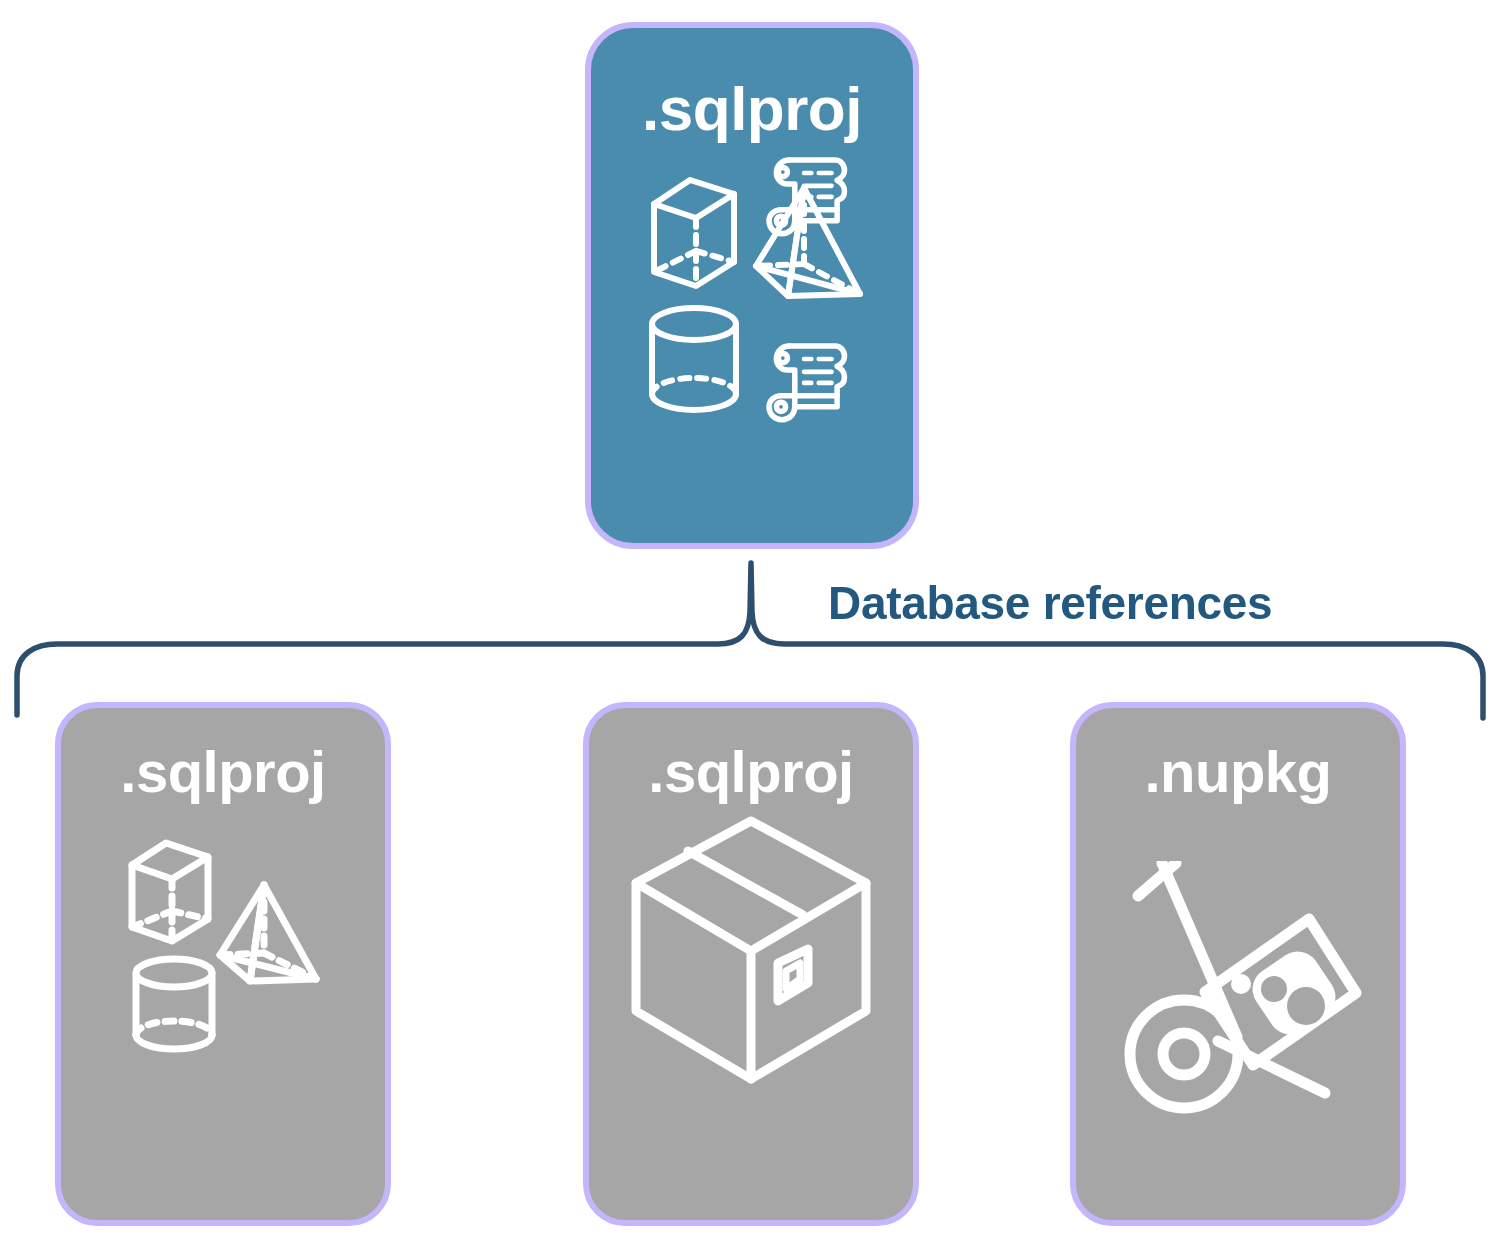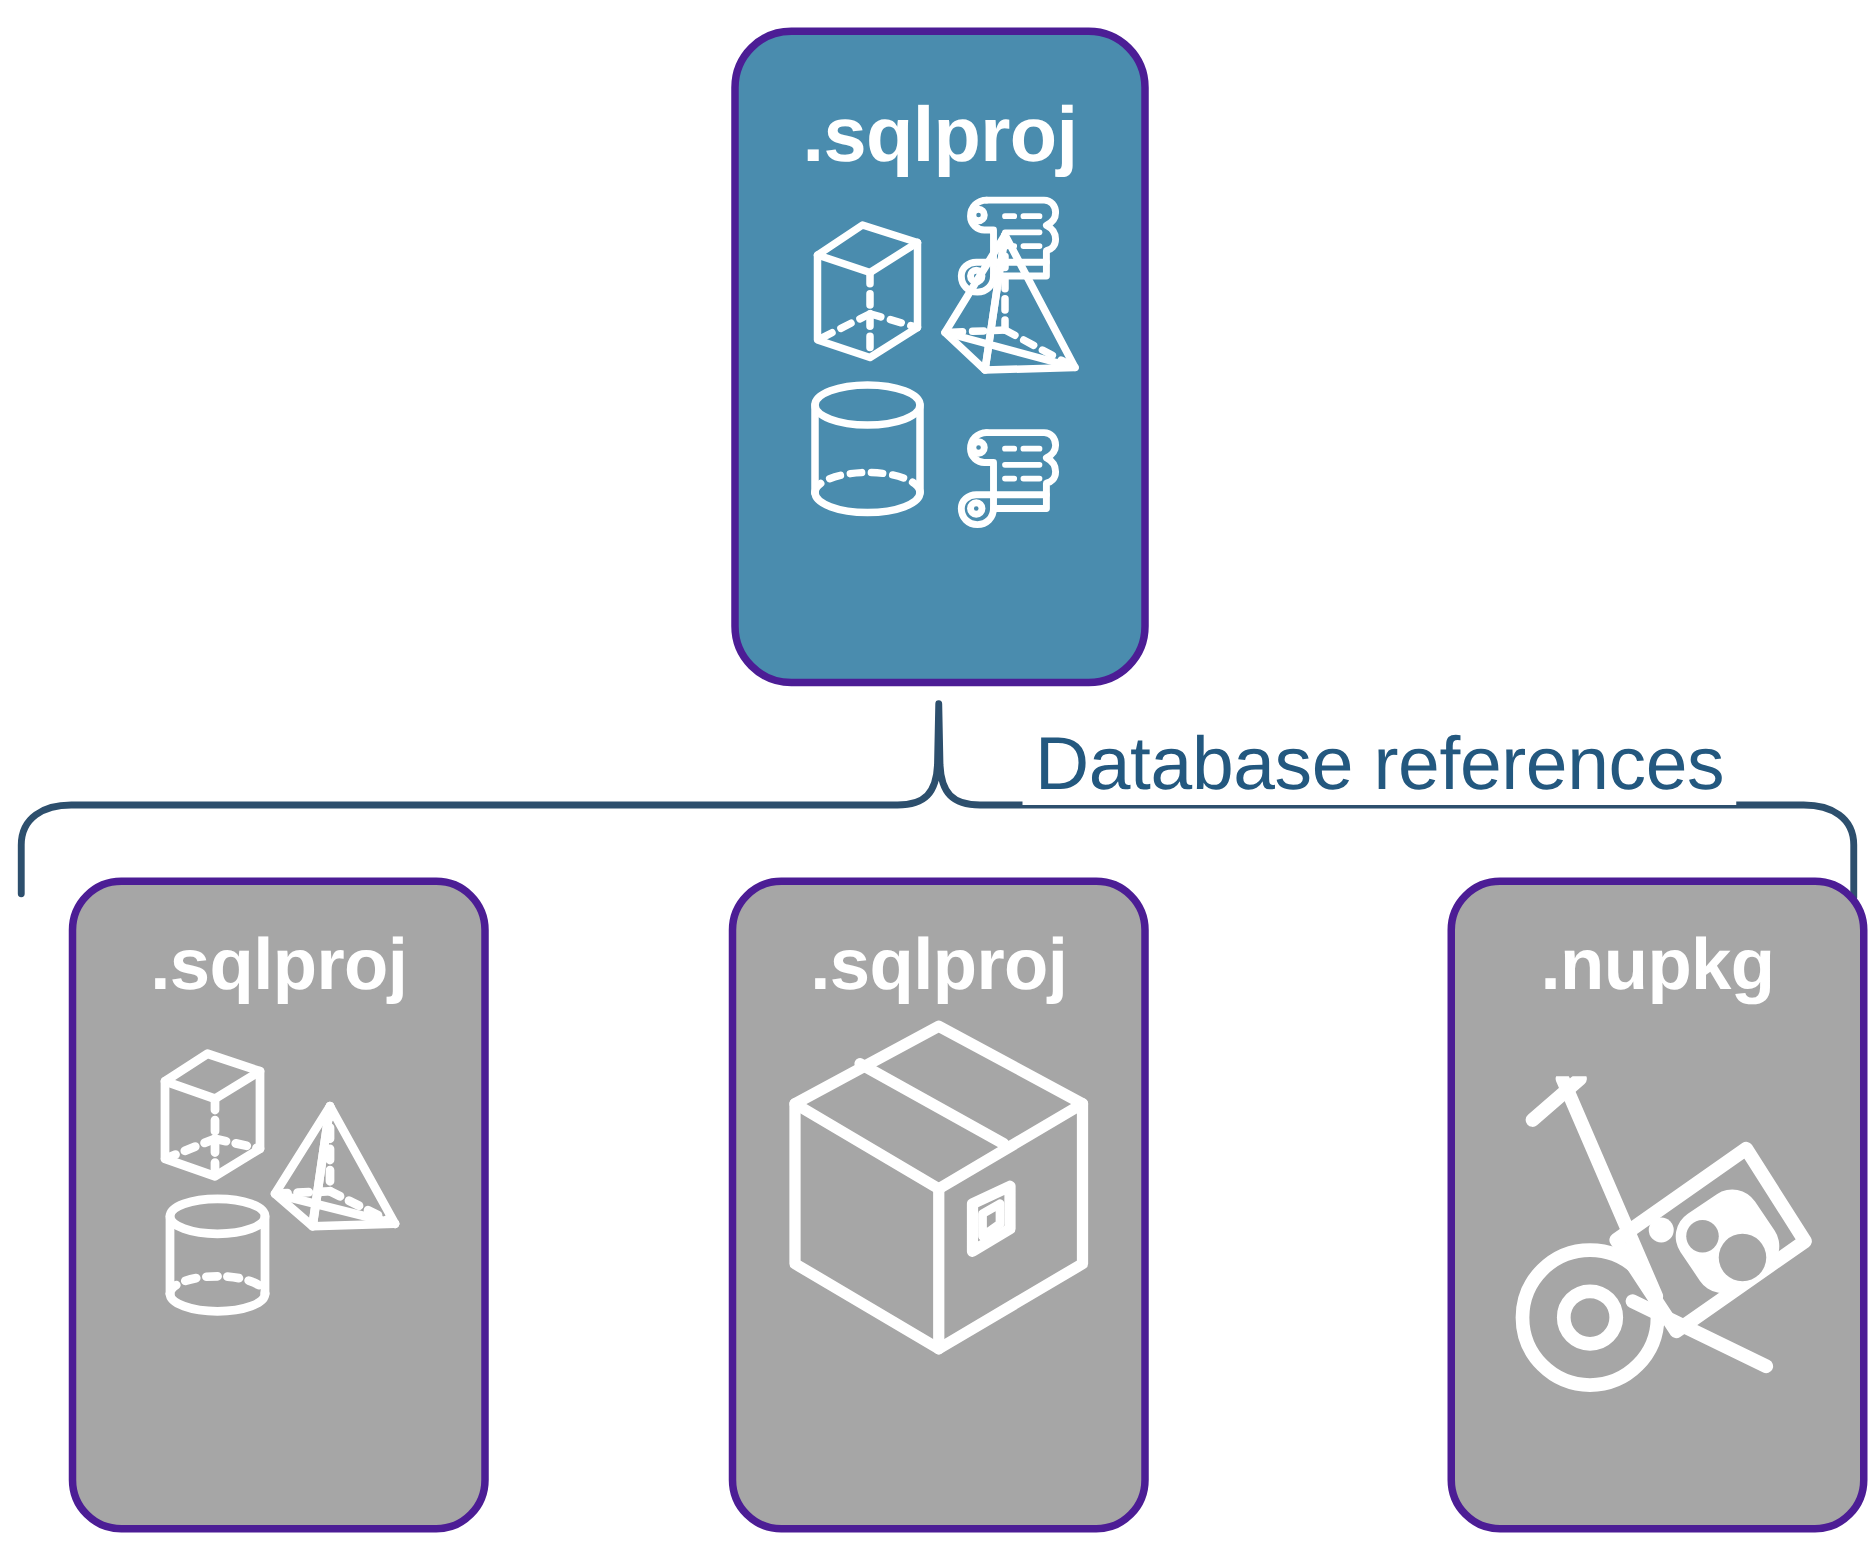--- a/index.html
+++ b/index.html
@@ -19,21 +19,21 @@
     position: absolute;
     left: 0; top: 0;
     width: 1500px;
     height: 1250px;
   }
 
   
   .card {
     position: absolute;
     box-sizing: border-box;
-    border: 6px solid #4c1d95;
+    border: 6px solid #c4b5fd;
     border-radius: 42px;
     display: flex;
     flex-direction: column;
     align-items: center;
   }
 
   .card-root {
     left: 585px;
     top: 22px;
     width: 334px;
@@ -44,21 +44,21 @@
 
   .card-child {
     top: 702px;
     width: 336px;
     height: 524px;
     background: #a6a6a6;
   }
 
   .card-child-1 { left: 55px; }
   .card-child-2 { left: 583px; }
-  .card-child-3 { left: 1158px; gap: 38px; }
+  .card-child-3 { left: 1070px; gap: 38px; }
 
   .card-title {
     color: #ffffff;
     font-weight: bold;
     letter-spacing: -0.5px;
     line-height: 1;
     user-select: none;
     white-space: nowrap;
   }
 
@@ -96,22 +96,22 @@
     height: 1250px;
     pointer-events: none;
   }
 
   
   #bracket-label {
     position: absolute;
     left: 818px;
     top: 578px;
     color: #23587f;
-    font-size: 60px;
-    font-weight: normal;
+    font-size: 46px;
+    font-weight: bold;
     letter-spacing: -0.3px;
     white-space: nowrap;
     background: #ffffff;
     padding: 0 10px;
     line-height: 1.1;
   }
 </style>
 </head>
 <body>
 

